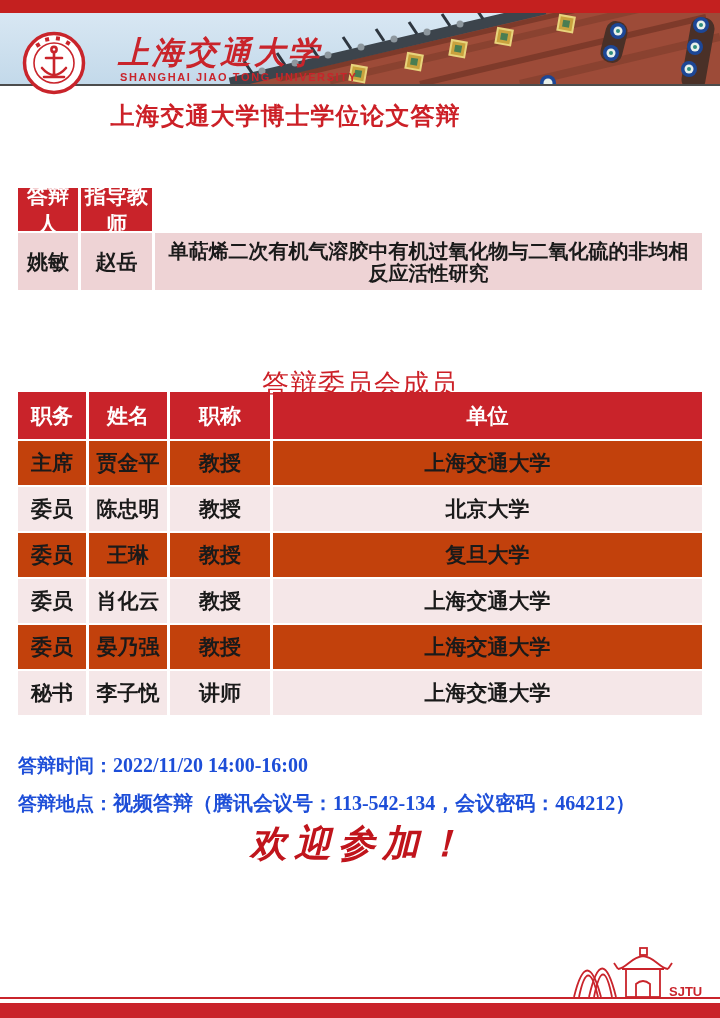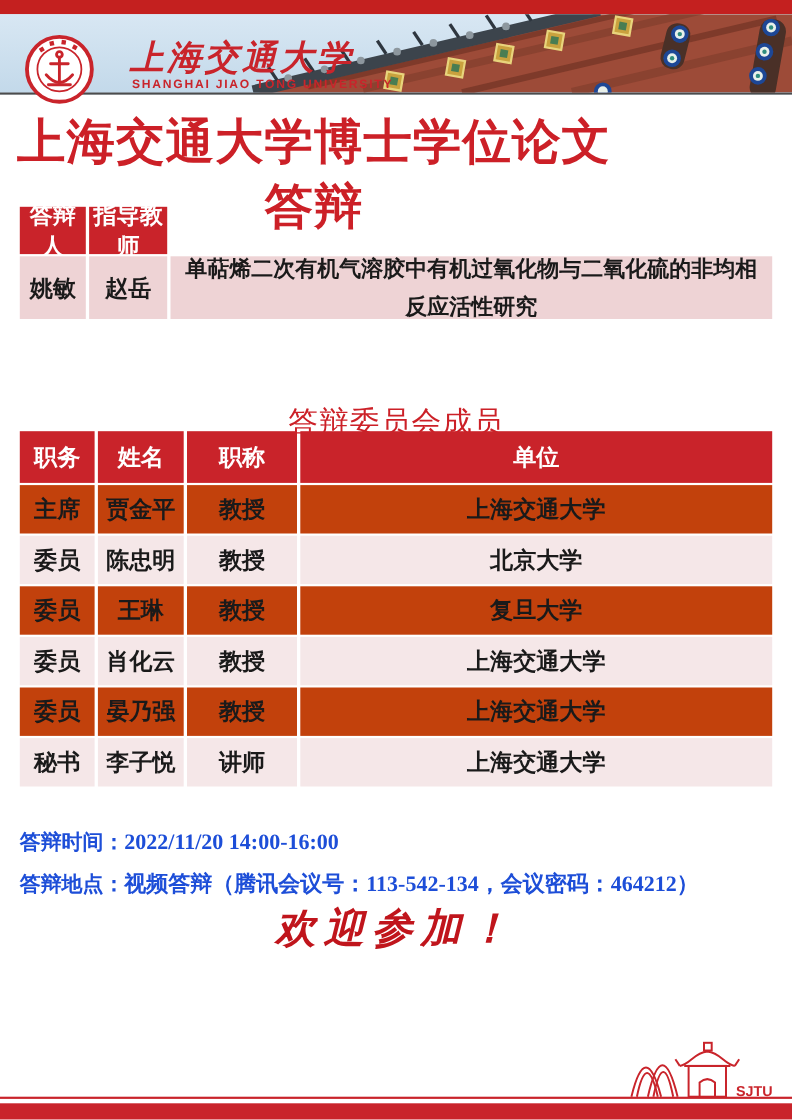--- a/index.html
+++ b/index.html
@@ -13,33 +13,33 @@
   .banner svg{position:absolute;left:0;top:0;}
   .logo-wrap{position:absolute;left:22px;top:18px;width:64px;height:64px;}
   .uni-cn{position:absolute;left:118px;top:19px;font-family:"DejaVu Serif",serif;
           font-style:italic;font-weight:bold;font-size:31px;color:#c9242b;letter-spacing:3px;
           white-space:nowrap;}
   .uni-en{position:absolute;left:120px;top:58px;font-size:11px;font-weight:bold;color:#c9242b;
           letter-spacing:1.6px;white-space:nowrap;}
 
   
   .main-title{position:absolute;left:0;top:100px;width:571px;text-align:center;
-              font-size:44px;font-weight:bold;color:#cc2027;letter-spacing:1px;}
+              font-size:24px;font-weight:bold;color:#cc2027;letter-spacing:1px;}
 
   
   .tbl{position:absolute;left:18px;width:684px;}
   .trow{display:flex;gap:3px;margin-bottom:2px;}
   .cell{display:flex;align-items:center;justify-content:center;text-align:center;
         font-weight:bold;font-size:21px;color:#1a1a1a;}
   .hcell{background:#c9232a;color:#ffffff;}
   .t1{top:188px;}
   .t1 .trow{height:43px;}
   .t1 .trow.data{height:57px;}
   .t1 .c1{width:60px;}.t1 .c2{width:71px;}.t1 .c3{flex:1;}
-  .t1 .thesis{font-size:20px;line-height:34px;padding:0 4px;}
+  .t1 .thesis{font-size:20px;line-height:22px;padding:0 4px;}
   .t1 .data .cell{background:#eed3d5;}
 
   .committee-heading{position:absolute;left:0;top:366px;width:720px;text-align:center;
                      font-size:27px;font-weight:normal;color:#cc2027;letter-spacing:1px;}
   .t2{top:392px;}
   .t2 .trow.head{height:47px;}
   .t2 .trow{height:44px;}
   .t2 .c1{width:68px;}.t2 .c2{width:78px;}.t2 .c3{width:100px;text-align:right;}.t2 .c4{flex:1;}
   .t2 .trow.odd .cell{background:#c2410c;}
   .t2 .trow.even .cell{background:#f5e7e8;}

